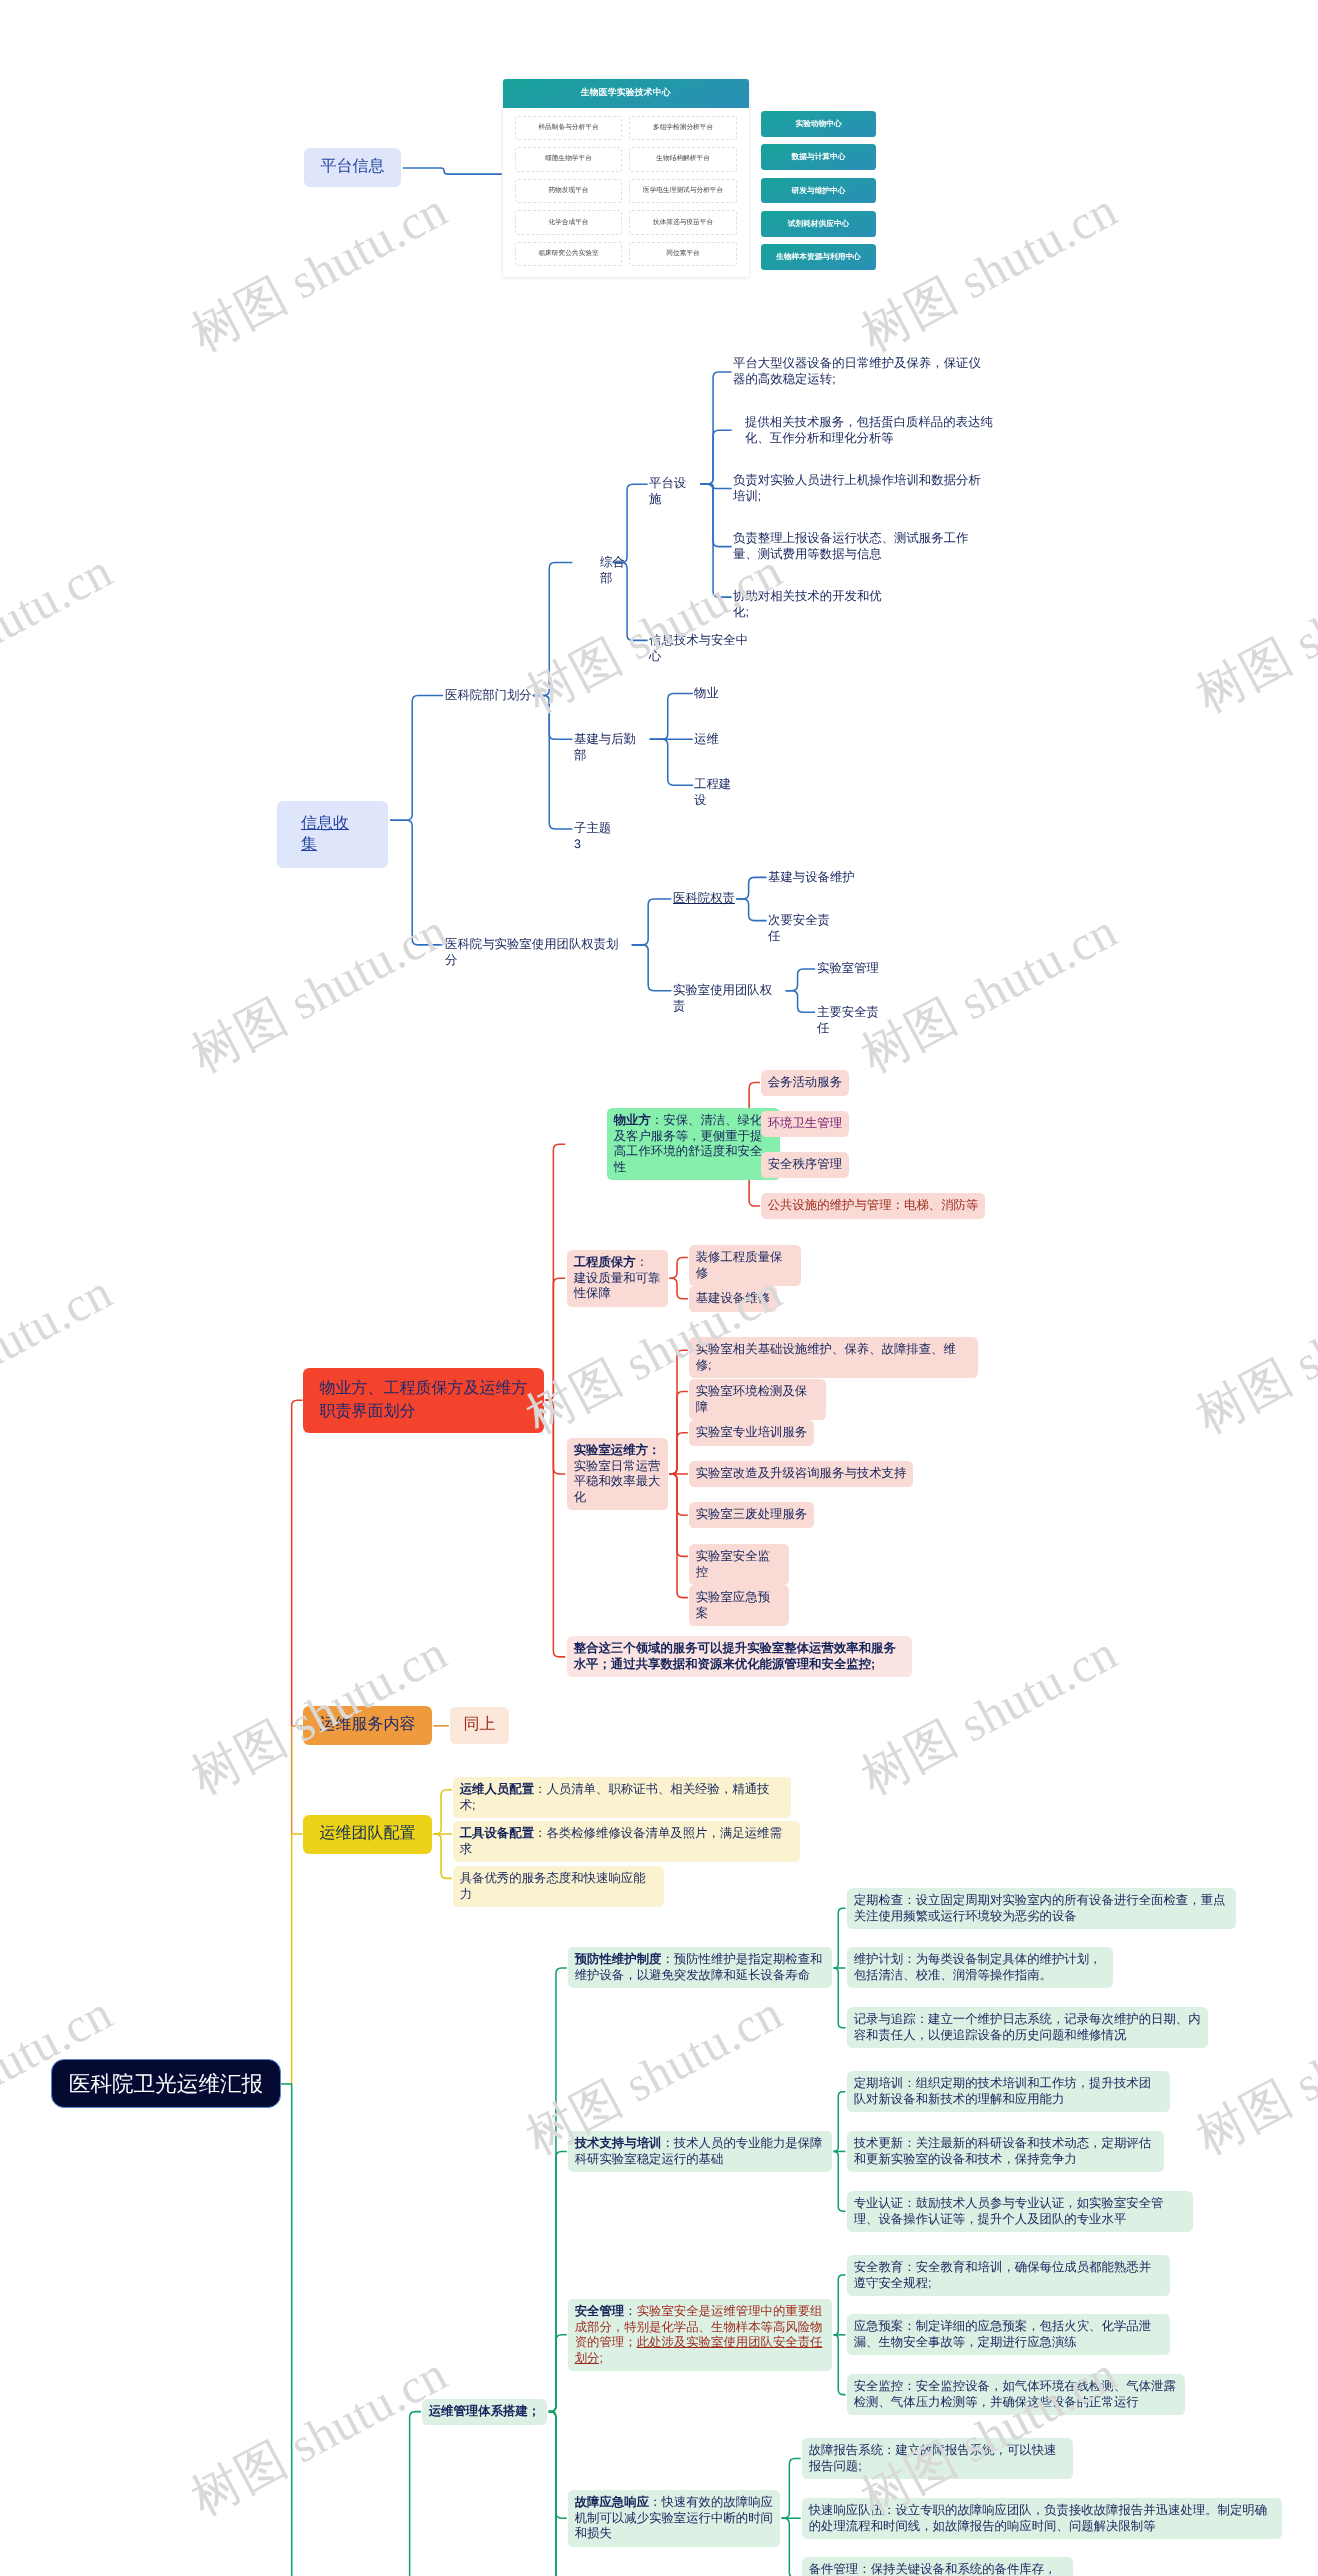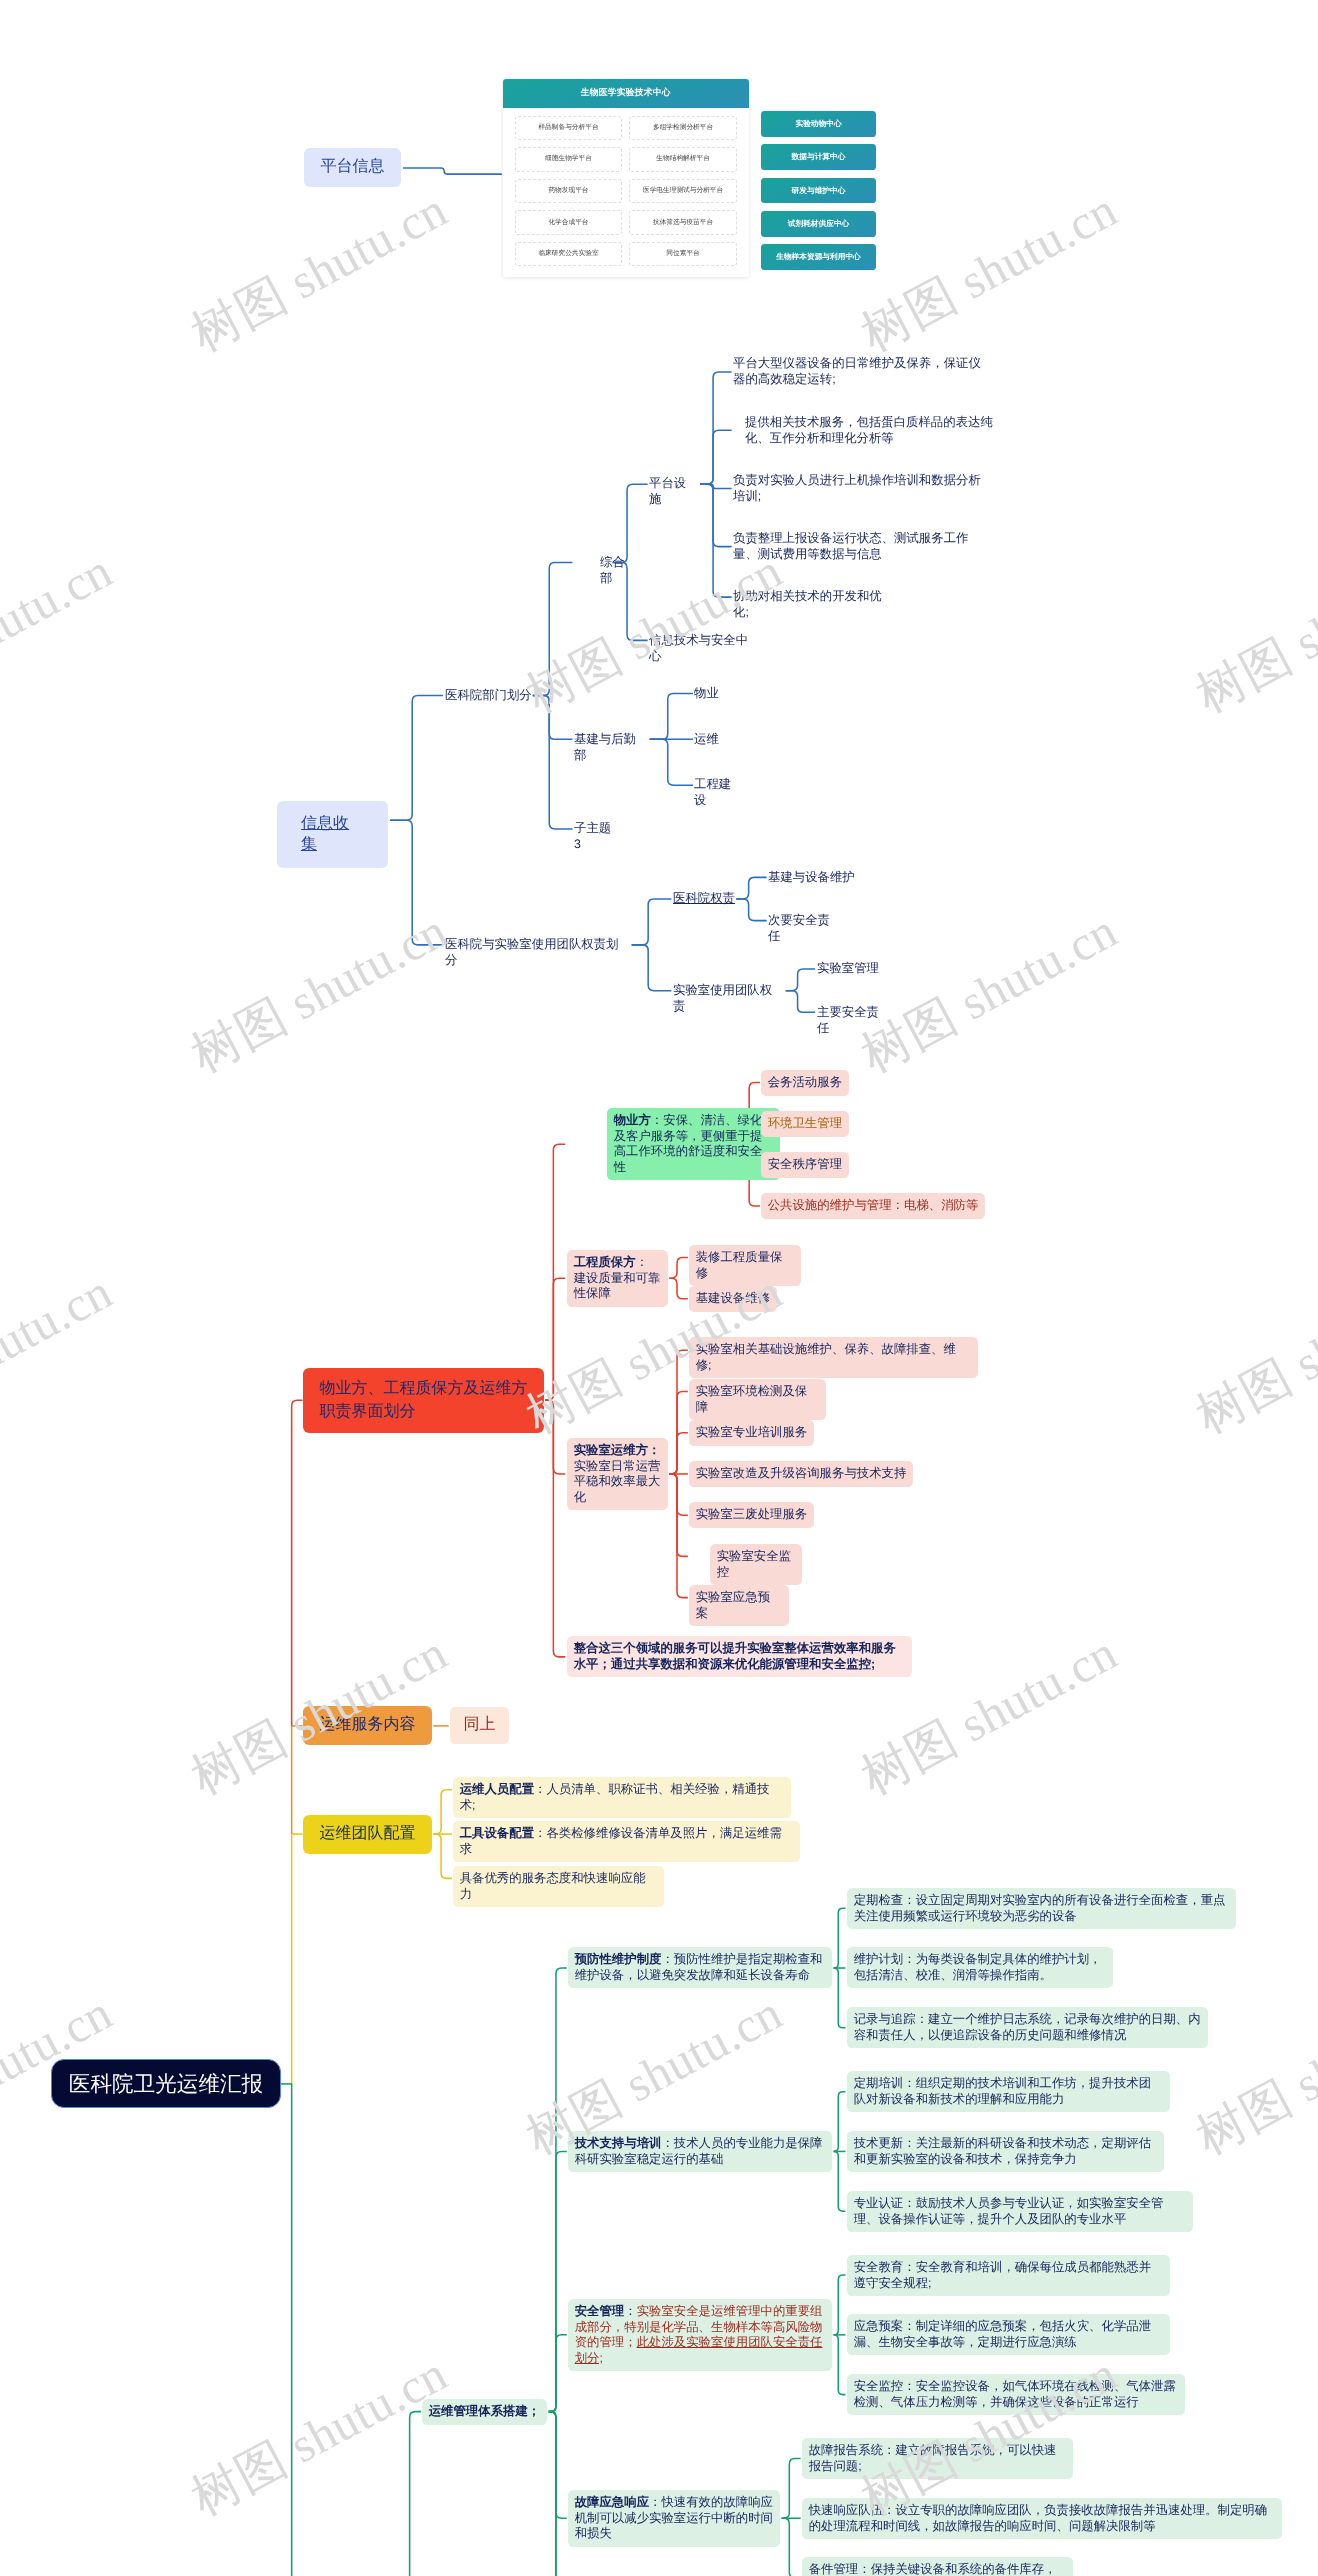--- a/index.html
+++ b/index.html
@@ -145,35 +145,35 @@
     <div class="node" style="left: 673px; top: 889px; width: 62px; font-size: 12.4px; line-height: 15.5px; padding: 2.1px 0px; color: rgb(22, 36, 92); text-decoration: underline;">医科院权责</div>
     <div class="node" style="left: 768px; top: 868px; width: 87px; font-size: 12.4px; line-height: 15.5px; padding: 2.1px 0px; color: rgb(22, 36, 92);">基建与设备维护</div>
     <div class="node" style="left: 768px; top: 911px; width: 74px; font-size: 12.4px; line-height: 15.5px; padding: 2.1px 0px; color: rgb(22, 36, 92);">次要安全责任</div>
     <div class="node" style="left: 673px; top: 981px; width: 111px; font-size: 12.4px; line-height: 15.5px; padding: 2.1px 0px; color: rgb(22, 36, 92);">实验室使用团队权责</div>
     <div class="node" style="left: 817px; top: 959px; width: 62px; font-size: 12.4px; line-height: 15.5px; padding: 2.1px 0px; color: rgb(22, 36, 92);">实验室管理</div>
     <div class="node" style="left: 817px; top: 1003px; width: 74px; font-size: 12.4px; line-height: 15.5px; padding: 2.1px 0px; color: rgb(22, 36, 92);">主要安全责任</div>
     <div class="node bx" style="left: 303px; top: 1368px; width: 241px; font-size: 16px; line-height: 23px; padding: 9.3px 16.5px; color: rgb(26, 42, 110); background: rgb(244, 67, 44); border-radius: 6.2px;">物业方、工程质保方及运维方
 职责界面划分</div>
     <div class="node bx" style="left: 567px; top: 1108px; width: 173px; font-size: 12.4px; line-height: 15.5px; padding: 5.2px 6.7px; color: rgb(22, 36, 92); background: #86efac; margin-left: 40px;"><b>物业方</b>：安保、清洁、绿化及客户服务等，更侧重于提高工作环境的舒适度和安全性</div>
     <div class="node bx" style="left: 761px; top: 1070px; width: 88px; font-size: 12.4px; line-height: 15.5px; padding: 5.2px 6.7px; color: rgb(22, 36, 92); background: rgb(249, 218, 213);">会务活动服务</div>
-    <div class="node bx" style="left: 761px; top: 1111px; width: 88px; font-size: 12.4px; line-height: 15.5px; padding: 5.2px 6.7px; color: #a16207; background: rgb(249, 218, 213);">环境卫生管理</div>
+    <div class="node bx" style="left: 761px; top: 1111px; width: 88px; font-size: 12.4px; line-height: 15.5px; padding: 5.2px 6.7px; color: #701a75; background: rgb(249, 218, 213);">环境卫生管理</div>
     <div class="node bx" style="left: 761px; top: 1152px; width: 88px; font-size: 12.4px; line-height: 15.5px; padding: 5.2px 6.7px; color: rgb(22, 36, 92); background: rgb(249, 218, 213);">安全秩序管理</div>
     <div class="node bx" style="left: 761px; top: 1193px; width: 224px; font-size: 12.4px; line-height: 15.5px; padding: 5.2px 6.7px; color: rgb(22, 36, 92); background: rgb(249, 218, 213);"><span style="color:#9e2a1c">公共设施的维护与管理：电梯、消防等</span></div>
     <div class="node bx" style="left: 567px; top: 1250px; width: 101px; font-size: 12.4px; line-height: 15.5px; padding: 5.2px 6.7px; color: rgb(22, 36, 92); background: rgb(249, 218, 213);"><b>工程质保方</b>：
 建设质量和可靠性保障</div>
     <div class="node bx" style="left: 689px; top: 1245px; width: 112px; font-size: 12.4px; line-height: 15.5px; padding: 5.2px 6.7px; color: rgb(22, 36, 92); background: rgb(249, 218, 213);">装修工程质量保修</div>
     <div class="node bx" style="left: 689px; top: 1286px; width: 88px; font-size: 12.4px; line-height: 15.5px; padding: 5.2px 6.7px; color: rgb(22, 36, 92); background: rgb(249, 218, 213);">基建设备维修</div>
     <div class="node bx" style="left: 567px; top: 1438px; width: 101px; font-size: 12.4px; line-height: 15.5px; padding: 5.2px 6.7px; color: rgb(22, 36, 92); background: rgb(249, 218, 213);"><b>实验室运维方：</b>
 实验室日常运营平稳和效率最大化</div>
     <div class="node bx" style="left: 689px; top: 1337px; width: 289px; font-size: 12.4px; line-height: 15.5px; padding: 5.2px 6.7px; color: rgb(22, 36, 92); background: rgb(249, 218, 213);">实验室相关基础设施维护、保养、故障排查、维修;</div>
     <div class="node bx" style="left: 689px; top: 1379px; width: 137px; font-size: 12.4px; line-height: 15.5px; padding: 5.2px 6.7px; color: rgb(22, 36, 92); background: rgb(249, 218, 213);">实验室环境检测及保障</div>
     <div class="node bx" style="left: 689px; top: 1420px; width: 125px; font-size: 12.4px; line-height: 15.5px; padding: 5.2px 6.7px; color: rgb(22, 36, 92); background: rgb(249, 218, 213);">实验室专业培训服务</div>
     <div class="node bx" style="left: 689px; top: 1461px; width: 224px; font-size: 12.4px; line-height: 15.5px; padding: 5.2px 6.7px; color: rgb(22, 36, 92); background: rgb(249, 218, 213);">实验室改造及升级咨询服务与技术支持</div>
     <div class="node bx" style="left: 689px; top: 1502px; width: 125px; font-size: 12.4px; line-height: 15.5px; padding: 5.2px 6.7px; color: rgb(22, 36, 92); background: rgb(249, 218, 213);">实验室三废处理服务</div>
-    <div class="node bx" style="left: 710px; top: 1544px; width: 92px; font-size: 12.4px; line-height: 15.5px; padding: 5.2px 6.7px; color: rgb(22, 36, 92); background: rgb(249, 218, 213);">实验室安全监控</div>
+    <div class="node bx" style="left: 689px; top: 1544px; width: 100px; font-size: 12.4px; line-height: 15.5px; padding: 5.2px 6.7px; color: rgb(22, 36, 92); background: rgb(249, 218, 213);">实验室安全监控</div>
     <div class="node bx" style="left: 689px; top: 1585px; width: 100px; font-size: 12.4px; line-height: 15.5px; padding: 5.2px 6.7px; color: rgb(22, 36, 92); background: rgb(249, 218, 213);">实验室应急预案</div>
     <div class="node bx" style="left: 567px; top: 1636px; width: 345px; font-size: 12.4px; line-height: 15.5px; padding: 5.2px 6.7px; color: rgb(22, 36, 92); background: rgb(251, 228, 225);"><b>整合这三个领域的服务可以提升实验室整体运营效率和服务水平；通过共享数据和资源来优化能源管理和安全监控;</b></div>
     <div class="node bx" style="left: 303px; top: 1706px; width: 129px; font-size: 16px; line-height: 20.6px; padding: 9.3px 16.5px; color: rgb(26, 42, 110); background: rgb(240, 154, 62); border-radius: 6.2px;">运维服务内容</div>
     <div class="node bx" style="left: 450px; top: 1707px; width: 59px; font-size: 16px; line-height: 20.6px; padding: 8.2px 13.4px; color: rgb(22, 36, 92); background: rgb(251, 232, 218);"><span style="color:#9e2a1c">同上</span></div>
     <div class="node bx" style="left: 303px; top: 1815px; width: 129px; font-size: 16px; line-height: 20.6px; padding: 9.3px 16.5px; color: rgb(19, 48, 77); background: rgb(237, 210, 26); border-radius: 6.2px;">运维团队配置</div>
     <div class="node bx" style="left: 453px; top: 1777px; width: 338px; font-size: 12.4px; line-height: 15.5px; padding: 5.2px 6.7px; color: rgb(22, 36, 92); background: rgb(251, 243, 207);"><b>运维人员配置</b>：人员清单、职称证书、相关经验，精通技术;</div>
     <div class="node bx" style="left: 453px; top: 1821px; width: 347px; font-size: 12.4px; line-height: 15.5px; padding: 5.2px 6.7px; color: rgb(22, 36, 92); background: rgb(251, 243, 207);"><b>工具设备配置</b>：各类检修维修设备清单及照片，满足运维需求</div>
     <div class="node bx" style="left: 453px; top: 1866px; width: 211px; font-size: 12.4px; line-height: 15.5px; padding: 5.2px 6.7px; color: rgb(22, 36, 92); background: rgb(251, 243, 207);">具备优秀的服务态度和快速响应能力</div>
     <div class="node bx" style="left: 422px; top: 2399px; width: 125px; font-size: 12.4px; line-height: 15.5px; padding: 5.2px 6.7px; color: rgb(22, 36, 92); background: rgb(220, 240, 228);"><b>运维管理体系搭建；</b></div>
     <div class="node bx" style="left: 568px; top: 1947px; width: 264px; font-size: 12.4px; line-height: 15.5px; padding: 5.2px 6.7px; color: rgb(22, 36, 92); background: rgb(220, 240, 228);"><b>预防性维护制度</b>：预防性维护是指定期检查和维护设备，以避免突发故障和延长设备寿命</div>

